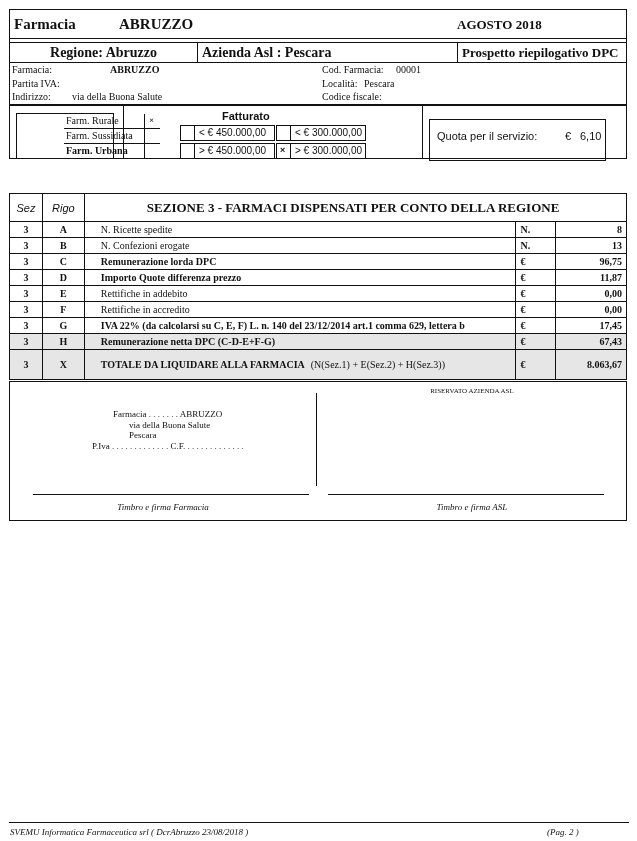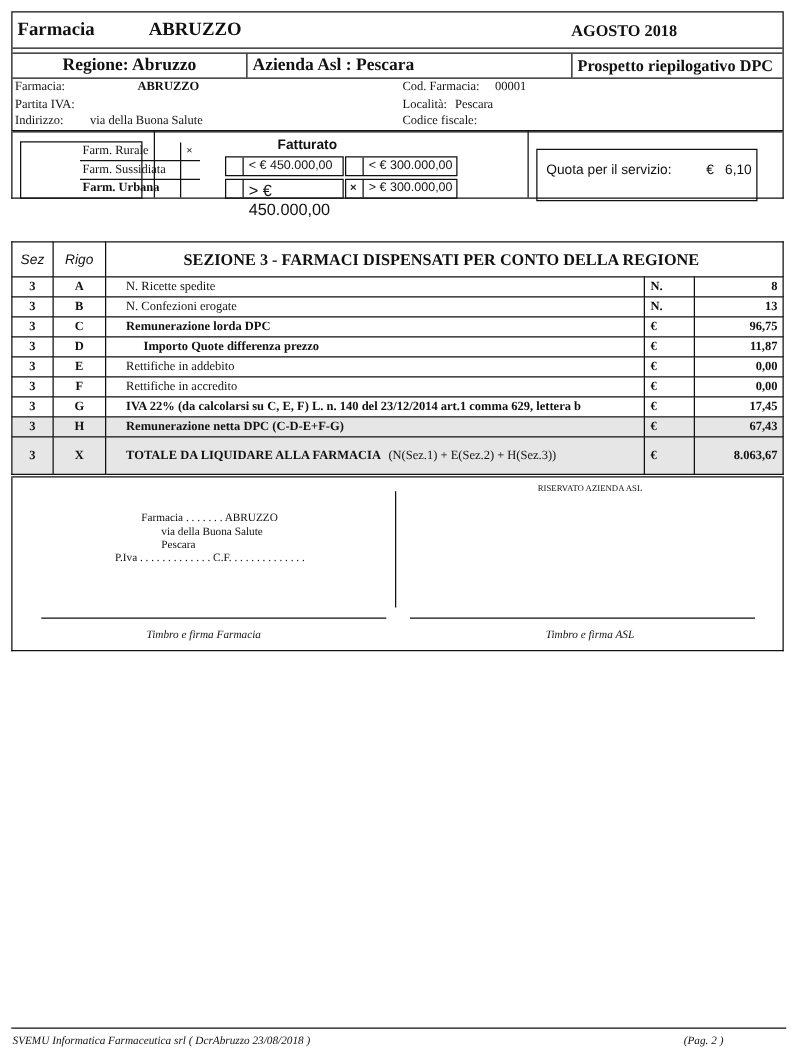--- a/index.html
+++ b/index.html
@@ -94,21 +94,21 @@
     <span style="position:absolute;left:18px;top:1px;font-size:10px;">&lt;  € 450.000,00</span>
   </div>
   <div class="fbox sans" style="left:266px;top:20px;width:90px;height:16px;">
     <span style="position:absolute;left:0;top:0;width:14px;height:14px;border-right:1px solid #111;"></span>
     <span class="fx" style="left:3px;top:1px;"></span>
     <span style="position:absolute;left:18px;top:1px;font-size:10px;">&lt; € 300.000,00</span>
   </div>
   <div class="fbox sans" style="left:170px;top:38px;width:95px;height:16px;">
     <span style="position:absolute;left:0;top:0;width:14px;height:14px;border-right:1px solid #111;"></span>
     <span class="fx" style="left:3px;top:1px;"></span>
-    <span style="position:absolute;left:18px;top:1px;font-size:13px;">&gt; € 450.000,00</span>
+    <span style="position:absolute;left:18px;top:1px;font-size:10px;">&gt; € 450.000,00</span>
   </div>
   <div class="fbox sans" style="left:266px;top:38px;width:90px;height:16px;">
     <span style="position:absolute;left:0;top:0;width:14px;height:14px;border-right:1px solid #111;"></span>
     <span class="fx" style="left:3px;top:1px;">×</span>
     <span style="position:absolute;left:18px;top:1px;font-size:10px;">&gt; € 300.000,00</span>
   </div>
 
   <div class="fbox sans" style="left:419px;top:14px;width:177px;height:42px;font-size:11px;">
     <span style="position:absolute;left:7px;top:10px;">Quota per il servizio:</span>
     <span style="position:absolute;left:135px;top:10px;">€</span>
@@ -147,21 +147,21 @@
   <tr>
     <td style="text-align:center;font-weight:bold;">3</td>
     <td style="text-align:center;font-weight:bold;">C</td>
     <td style="padding-left:16px;font-weight:bold;">Remunerazione lorda DPC</td>
     <td style="font-weight:bold;">€</td>
     <td style="text-align:right;font-weight:bold;">96,75</td>
   </tr>
   <tr>
     <td style="text-align:center;font-weight:bold;">3</td>
     <td style="text-align:center;font-weight:bold;">D</td>
-    <td style="padding-left:30px;font-weight:bold;">Importo Quote differenza prezzo</td>
+    <td style="padding-left:16px;font-weight:bold;">Importo Quote differenza prezzo</td>
     <td style="font-weight:bold;">€</td>
     <td style="text-align:right;font-weight:bold;">11,87</td>
   </tr>
   <tr>
     <td style="text-align:center;font-weight:bold;">3</td>
     <td style="text-align:center;font-weight:bold;">E</td>
     <td style="padding-left:16px;">Rettifiche in addebito</td>
     <td style="font-weight:bold;">€</td>
     <td style="text-align:right;font-weight:bold;">0,00</td>
   </tr>

